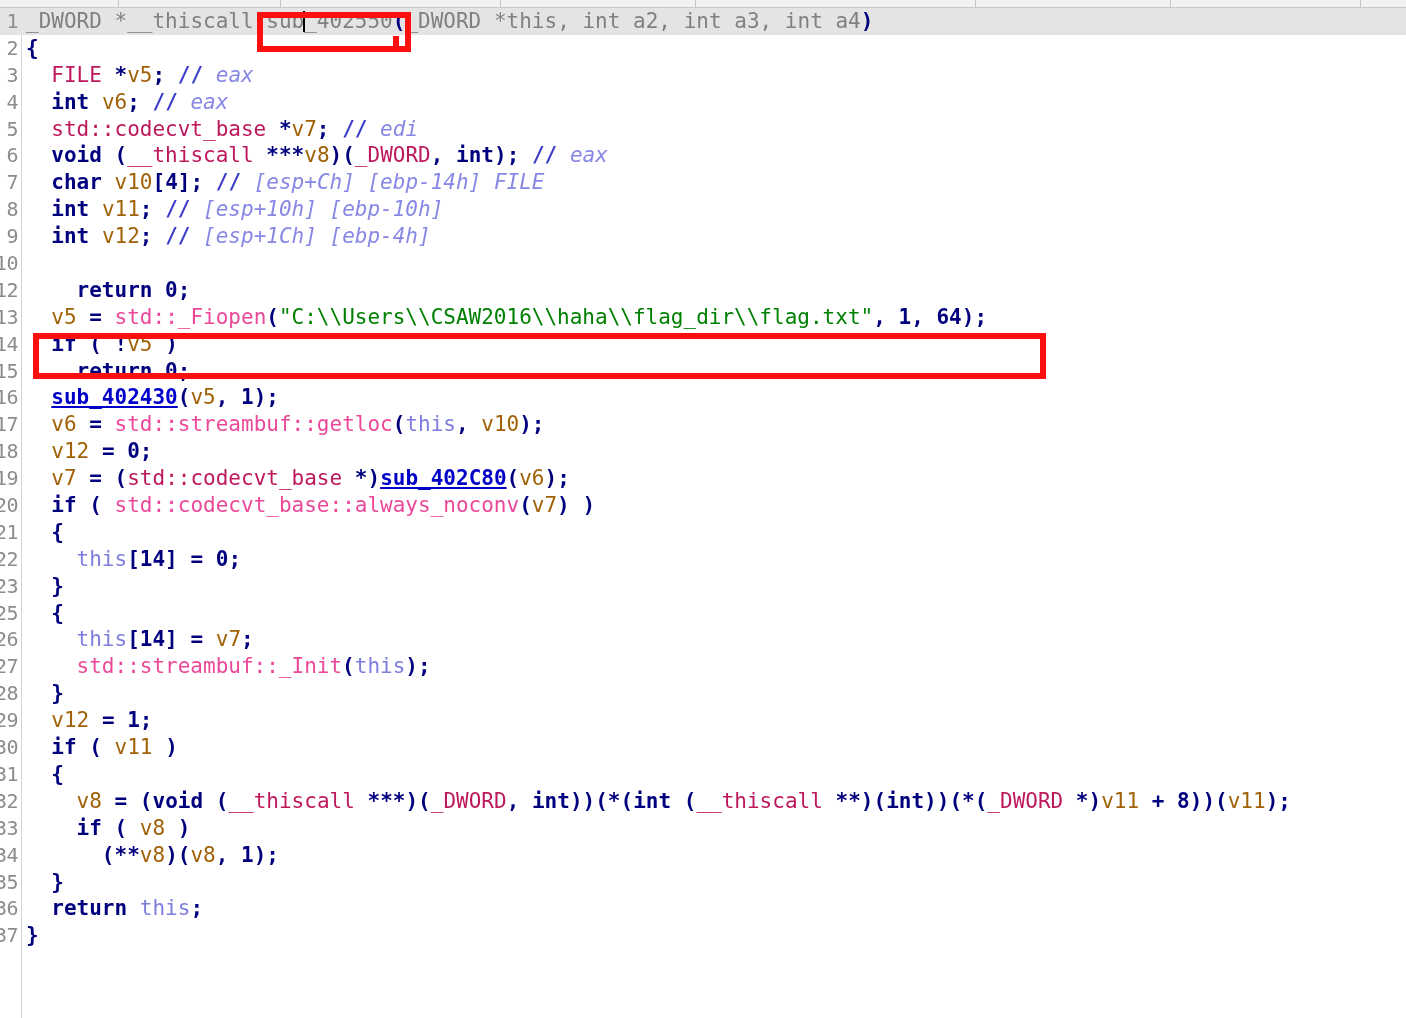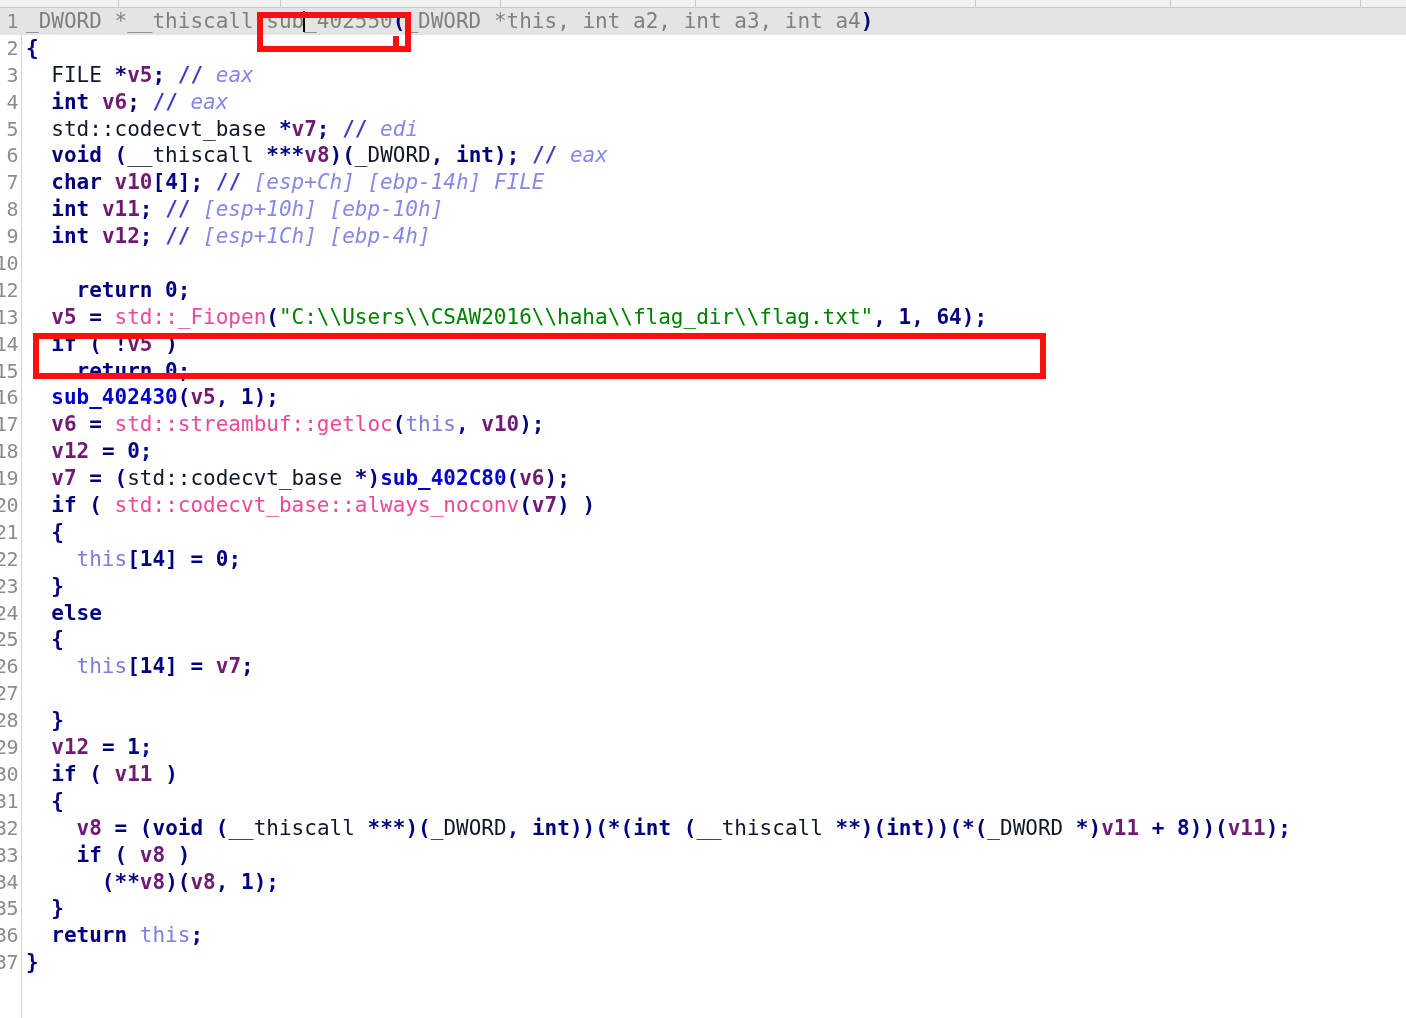--- a/index.html
+++ b/index.html
@@ -75,24 +75,24 @@
 
   .codetext {
     position: absolute;
     left: 26px;
     top: 0;
     white-space: pre;
   }
 
   
   .k      { color: #00007f; font-weight: bold; }   
-  .ty     { color: #0f172a; }                       
-  .fn     { color: #0000c8; font-weight: bold; } 
+  .ty     { color: #be185d; }                       
+  .fn     { color: #0000c8; text-decoration: underline; font-weight: bold; } 
   .lib    { color: #ec4899; }                       
-  .var    { color: #701a75; font-weight: bold; }                       
+  .var    { color: #a16207; }                       
   .this   { color: #7d7dde; }                       
   .num    { color: #00007f; font-weight: bold; }    
   .str    { color: #008000; }                       
   .punct  { color: #00007f; font-weight: bold; }    
   .cmt-s  { color: #3c3cc8; font-weight: bold; }    
   .cmt    { color: #8787e6; font-style: italic; }                       
   .plain  { color: #808080; }                       
 
   
   .caret {
@@ -164,24 +164,23 @@
       <div class="code-line"><span class="lineno">14</span><span class="codetext">  <span class="k">if</span> <span class="punct">(</span> <span class="punct">!</span><span class="var">v5</span> <span class="punct">)</span></span></div>
       <div class="code-line"><span class="lineno">15</span><span class="codetext">    <span class="k">return</span> <span class="num">0</span><span class="punct">;</span></span></div>
       <div class="code-line"><span class="lineno">16</span><span class="codetext">  <span class="fn">sub_402430</span><span class="punct">(</span><span class="var">v5</span><span class="punct">,</span> <span class="num">1</span><span class="punct">)</span><span class="punct">;</span></span></div>
       <div class="code-line"><span class="lineno">17</span><span class="codetext">  <span class="var">v6</span> <span class="punct">=</span> <span class="lib">std::streambuf::getloc</span><span class="punct">(</span><span class="this">this</span><span class="punct">,</span> <span class="var">v10</span><span class="punct">)</span><span class="punct">;</span></span></div>
       <div class="code-line"><span class="lineno">18</span><span class="codetext">  <span class="var">v12</span> <span class="punct">=</span> <span class="num">0</span><span class="punct">;</span></span></div>
       <div class="code-line"><span class="lineno">19</span><span class="codetext">  <span class="var">v7</span> <span class="punct">=</span> <span class="punct">(</span><span class="ty">std::codecvt_base</span> <span class="punct">*</span><span class="punct">)</span><span class="fn">sub_402C80</span><span class="punct">(</span><span class="var">v6</span><span class="punct">)</span><span class="punct">;</span></span></div>
       <div class="code-line"><span class="lineno">20</span><span class="codetext">  <span class="k">if</span> <span class="punct">(</span> <span class="lib">std::codecvt_base::always_noconv</span><span class="punct">(</span><span class="var">v7</span><span class="punct">)</span> <span class="punct">)</span></span></div>
       <div class="code-line"><span class="lineno">21</span><span class="codetext">  <span class="punct">{</span></span></div>
       <div class="code-line"><span class="lineno">22</span><span class="codetext">    <span class="this">this</span><span class="punct">[</span><span class="num">14</span><span class="punct">]</span> <span class="punct">=</span> <span class="num">0</span><span class="punct">;</span></span></div>
       <div class="code-line"><span class="lineno">23</span><span class="codetext">  <span class="punct">}</span></span></div>
-      <div class="code-line"><span class="lineno">24</span><span class="codetext">  <span class="k">else</span></span></div>
       <div class="code-line"><span class="lineno">25</span><span class="codetext">  <span class="punct">{</span></span></div>
       <div class="code-line"><span class="lineno">26</span><span class="codetext">    <span class="this">this</span><span class="punct">[</span><span class="num">14</span><span class="punct">]</span> <span class="punct">=</span> <span class="var">v7</span><span class="punct">;</span></span></div>
-      <div class="code-line"><span class="lineno">27</span></div>
+      <div class="code-line"><span class="lineno">27</span><span class="codetext">    <span class="lib">std::streambuf::_Init</span><span class="punct">(</span><span class="this">this</span><span class="punct">)</span><span class="punct">;</span></span></div>
       <div class="code-line"><span class="lineno">28</span><span class="codetext">  <span class="punct">}</span></span></div>
       <div class="code-line"><span class="lineno">29</span><span class="codetext">  <span class="var">v12</span> <span class="punct">=</span> <span class="num">1</span><span class="punct">;</span></span></div>
       <div class="code-line"><span class="lineno">30</span><span class="codetext">  <span class="k">if</span> <span class="punct">(</span> <span class="var">v11</span> <span class="punct">)</span></span></div>
       <div class="code-line"><span class="lineno">31</span><span class="codetext">  <span class="punct">{</span></span></div>
       <div class="code-line"><span class="lineno">32</span><span class="codetext">    <span class="var">v8</span> <span class="punct">=</span> <span class="punct">(</span><span class="k">void</span> <span class="punct">(</span><span class="ty">__thiscall</span> <span class="punct">*</span><span class="punct">*</span><span class="punct">*</span><span class="punct">)</span><span class="punct">(</span><span class="ty">_DWORD</span><span class="punct">,</span> <span class="k">int</span><span class="punct">)</span><span class="punct">)</span><span class="punct">(</span><span class="punct">*</span><span class="punct">(</span><span class="k">int</span> <span class="punct">(</span><span class="ty">__thiscall</span> <span class="punct">*</span><span class="punct">*</span><span class="punct">)</span><span class="punct">(</span><span class="k">int</span><span class="punct">)</span><span class="punct">)</span><span class="punct">(</span><span class="punct">*</span><span class="punct">(</span><span class="ty">_DWORD</span> <span class="punct">*</span><span class="punct">)</span><span class="var">v11</span> <span class="punct">+</span> <span class="num">8</span><span class="punct">)</span><span class="punct">)</span><span class="punct">(</span><span class="var">v11</span><span class="punct">)</span><span class="punct">;</span></span></div>
       <div class="code-line"><span class="lineno">33</span><span class="codetext">    <span class="k">if</span> <span class="punct">(</span> <span class="var">v8</span> <span class="punct">)</span></span></div>
       <div class="code-line"><span class="lineno">34</span><span class="codetext">      <span class="punct">(</span><span class="punct">*</span><span class="punct">*</span><span class="var">v8</span><span class="punct">)</span><span class="punct">(</span><span class="var">v8</span><span class="punct">,</span> <span class="num">1</span><span class="punct">)</span><span class="punct">;</span></span></div>
       <div class="code-line"><span class="lineno">35</span><span class="codetext">  <span class="punct">}</span></span></div>
       <div class="code-line"><span class="lineno">36</span><span class="codetext">  <span class="k">return</span> <span class="this">this</span><span class="punct">;</span></span></div>
       <div class="code-line"><span class="lineno">37</span><span class="codetext"><span class="punct">}</span></span></div>

